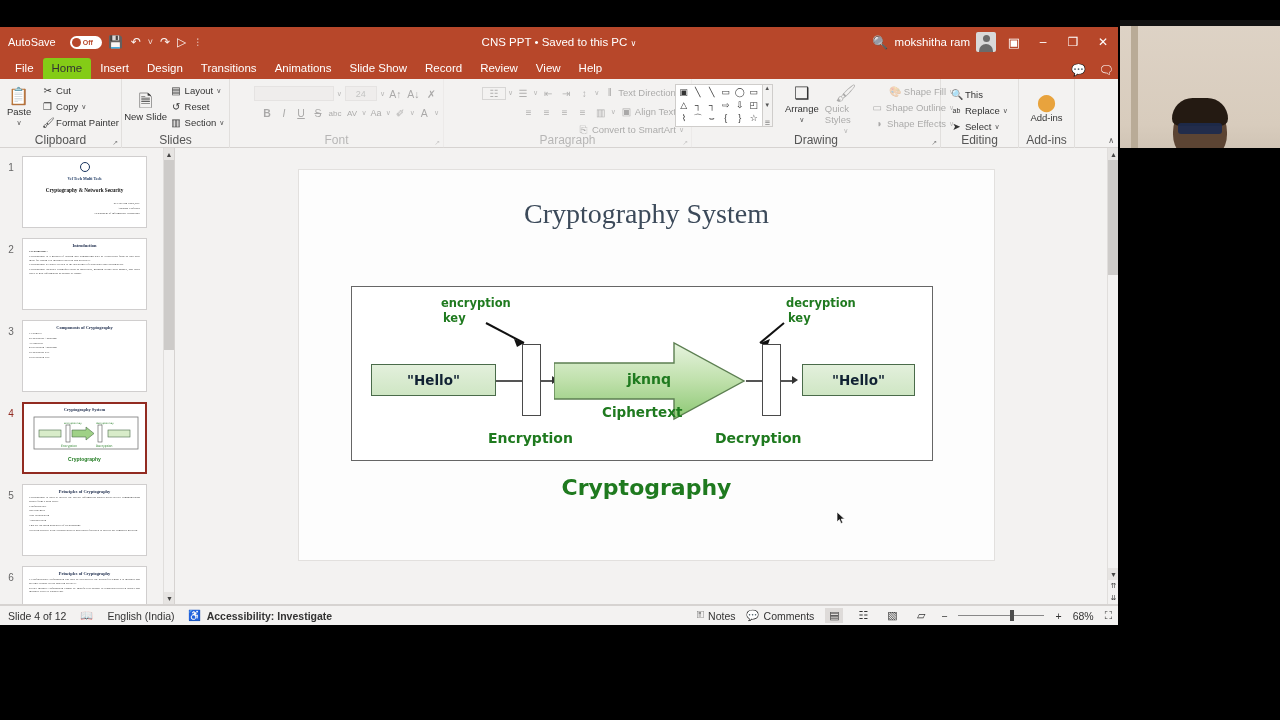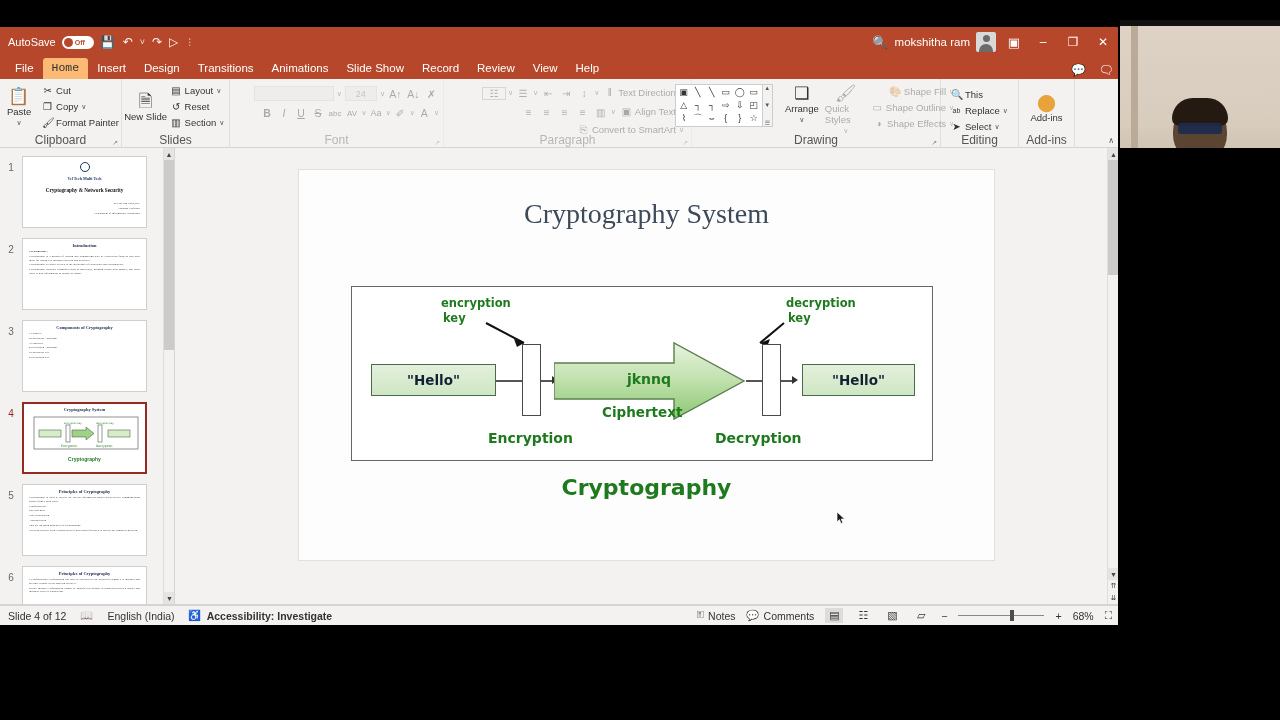--- a/index.html
+++ b/index.html
@@ -7,42 +7,42 @@
   body { font-family:"Liberation Sans", sans-serif; }
 
   .screen { position:relative; width:1280px; height:720px; background:#000; }
 
   
   .ppt { position:absolute; left:0; top:27px; width:1118px; height:598px; background:#f3f2f1; overflow:hidden; }
 
   
   .titlebar { position:relative; height:30px; background:#b7472a; display:flex; align-items:center; }
   .qat { display:flex; align-items:center; gap:7px; padding-left:8px; }
-  .autosave { display:flex; align-items:center; gap:6px; color:#fff; font-size:11px; }
+  .autosave { display:flex; align-items:center; gap:14px; color:#fff; font-size:11px; }
   .toggle { width:32px; height:13px; border-radius:7px; background:#fff; position:relative; display:flex; align-items:center; }
   .toggle .knob { width:9px; height:9px; border-radius:50%; background:#b7472a; margin-left:2px; }
   .toggle .tlabel { font-size:7px; color:#b7472a; margin-left:2px; font-weight:bold; }
   .qicon { color:#fff; font-size:12px; line-height:1; opacity:.95; cursor:default; }
   .qsep { color:#fff; font-size:9px; opacity:.85; }
 
   .doctitle { position:absolute; left:0; right:0; text-align:center; color:#fff; font-size:11.5px; pointer-events:none; }
   .doctitle span.caret { font-size:8px; }
 
   .tright { position:absolute; right:0; top:0; height:30px; display:flex; align-items:center; gap:0px; }
   .tright .ti { width:28px; height:30px; display:flex; align-items:center; justify-content:center; color:#fff; font-size:13px; }
   .userbox { display:flex; align-items:center; gap:6px; color:#fff; font-size:11.5px; padding-right:4px; }
   .avatar { width:20px; height:20px; background:#d9d9d9; border-radius:2px; position:relative; overflow:hidden; }
   .avatar::before { content:""; position:absolute; width:7px; height:7px; border-radius:50%; background:#6b6b6b; left:6.5px; top:3px; }
   .avatar::after { content:""; position:absolute; width:14px; height:8px; border-radius:7px 7px 0 0; background:#6b6b6b; left:3px; top:12px; }
   .winbtn { width:30px; height:30px; display:flex; align-items:center; justify-content:center; color:#fff; font-size:12px; }
 
   
   .tabs { height:22px; background:#b7472a; display:flex; align-items:flex-end; padding-left:6px; position:relative; }
   .tab { font-size:11.5px; color:#fff; padding:3px 9px 4px 9px; border-radius:3px 3px 0 0; line-height:14px; }
-  .tab.active { background:#fdba74; color:#333;font-family:Liberation Mono, monospace; }
+  .tab.active { background:#84cc16; color:#333; }
   .tabs-right { position:absolute; right:4px; bottom:2px; display:flex; gap:12px; align-items:center; }
   .tabs-right .tr { color:#fff; font-size:12px; }
 
   
   .ribbon { height:69px; background:#f3f2f1; border-bottom:1px solid #d6d3d1; display:flex; position:relative; }
   .grp { position:relative; height:69px; display:flex; flex-direction:column; align-items:center; padding:2px 4px 0 4px; border-right:1px solid #e1dfdd; }
   .grp .glabel { position:absolute; bottom:1px; left:0; right:0; text-align:center; font-size:12px; color:#555; }
   .grp .dialog { position:absolute; bottom:1px; right:3px; font-size:7px; color:#888; }
   .grow { display:flex; align-items:center; }
   .dim { opacity:.38;align-items:flex-end; }
@@ -165,20 +165,24 @@
           </span>
         </div>
         <span class="qicon">💾</span>
         <span class="qicon">↶</span>
         <span class="qsep">˅</span>
         <span class="qicon">↷</span>
         <span class="qicon">▷</span>
         <span class="qsep">⋮</span>
       </div>
 
+      <div class="doctitle">
+        <span>CNS PPT • Saved to this PC</span>
+        <span class="caret">∨</span>
+      </div>
 
       <div class="tright">
         <div class="ti">🔍</div>
         <div class="userbox">
           <span>mokshitha ram</span>
           <span class="avatar"></span>
         </div>
         <div class="ti">▣</div>
         <div class="winbtn">–</div>
         <div class="winbtn">❐</div>

